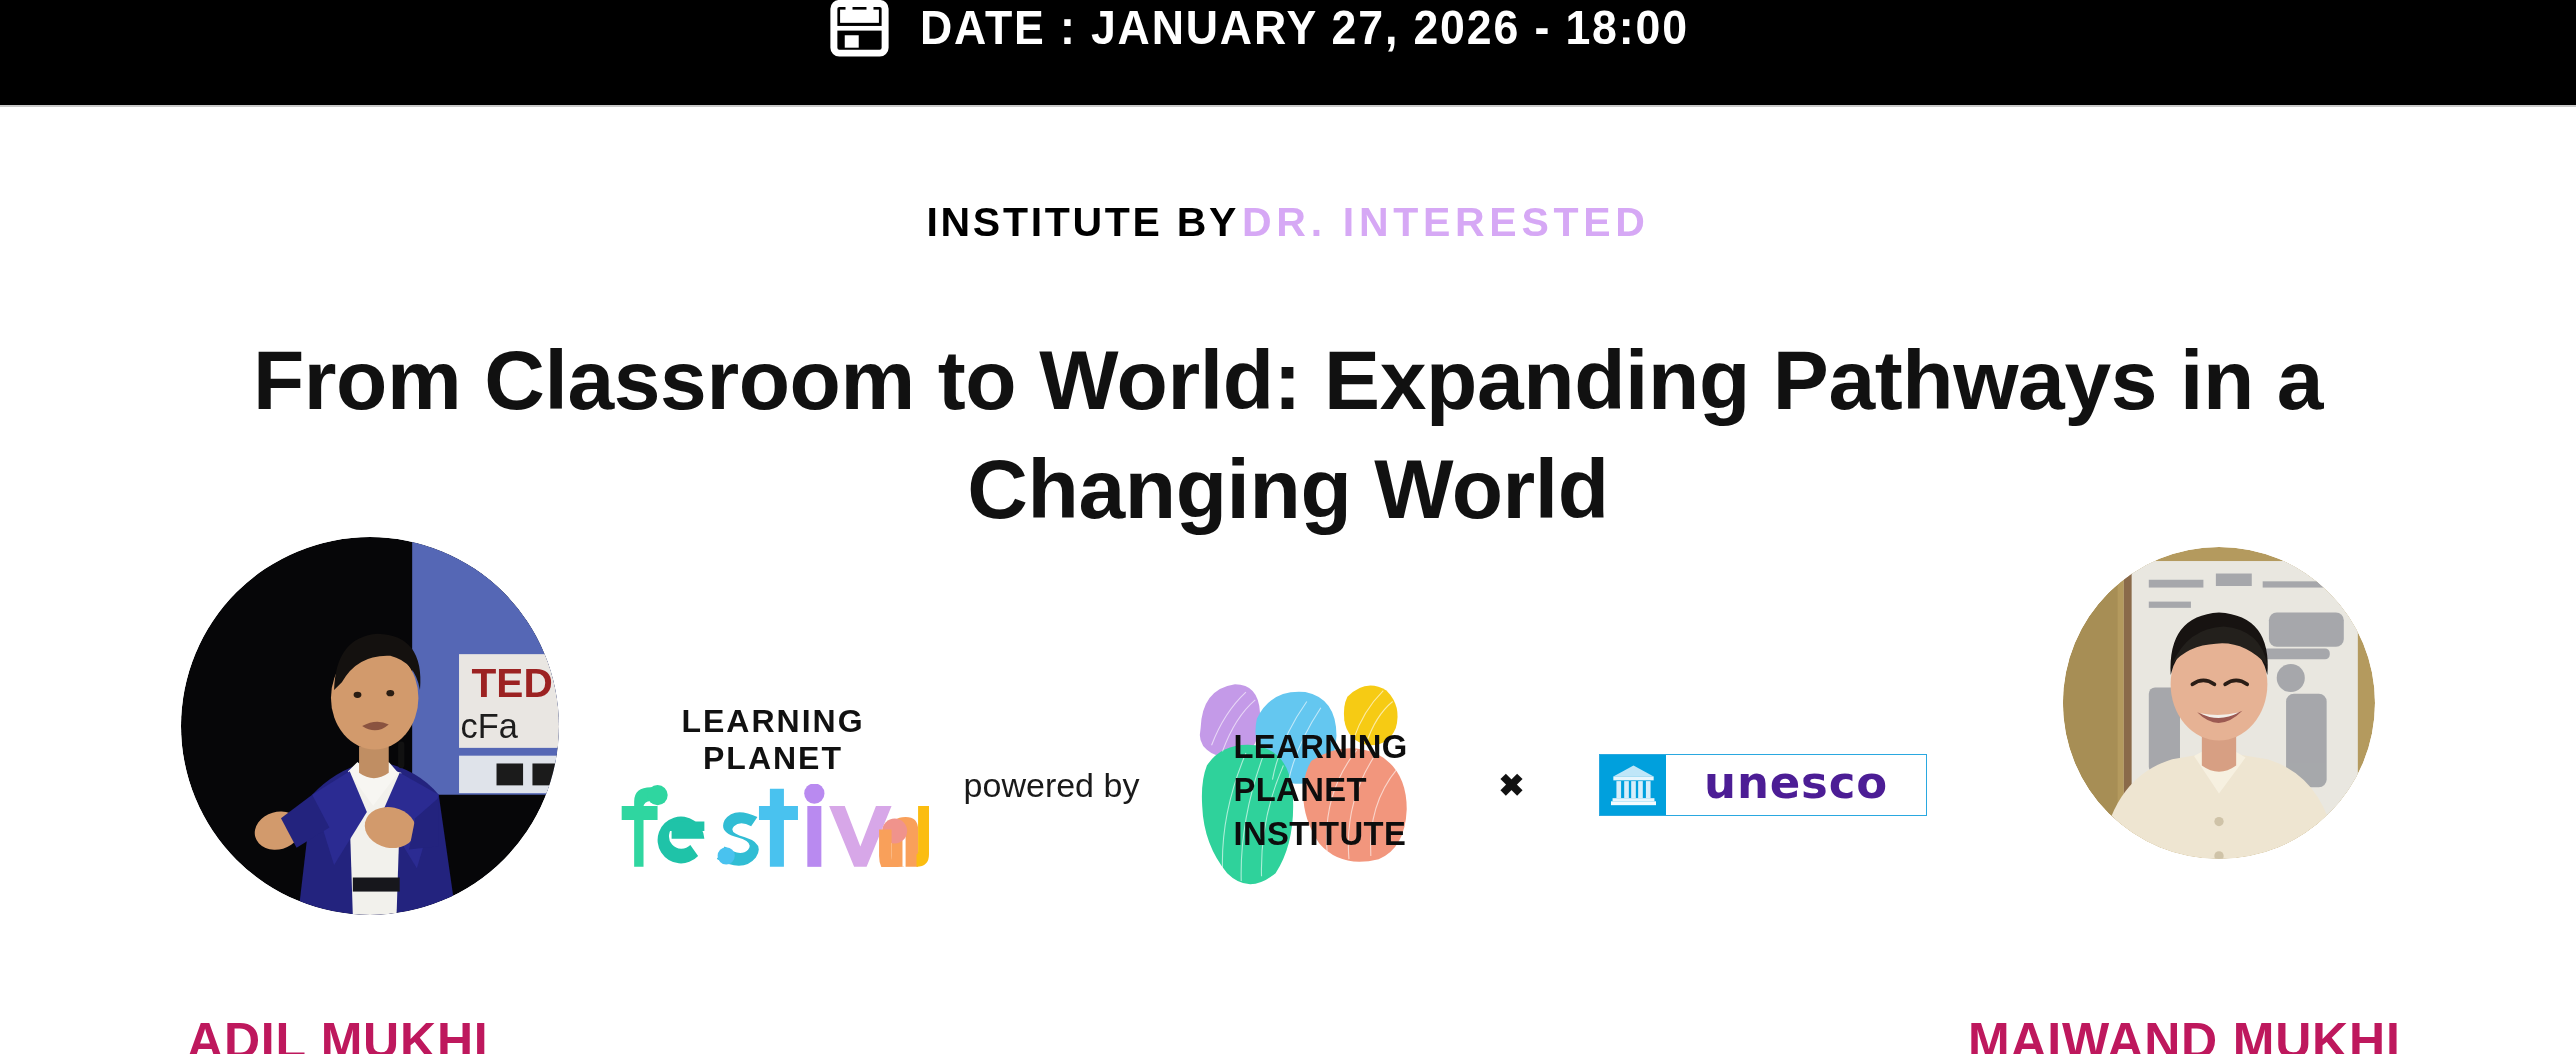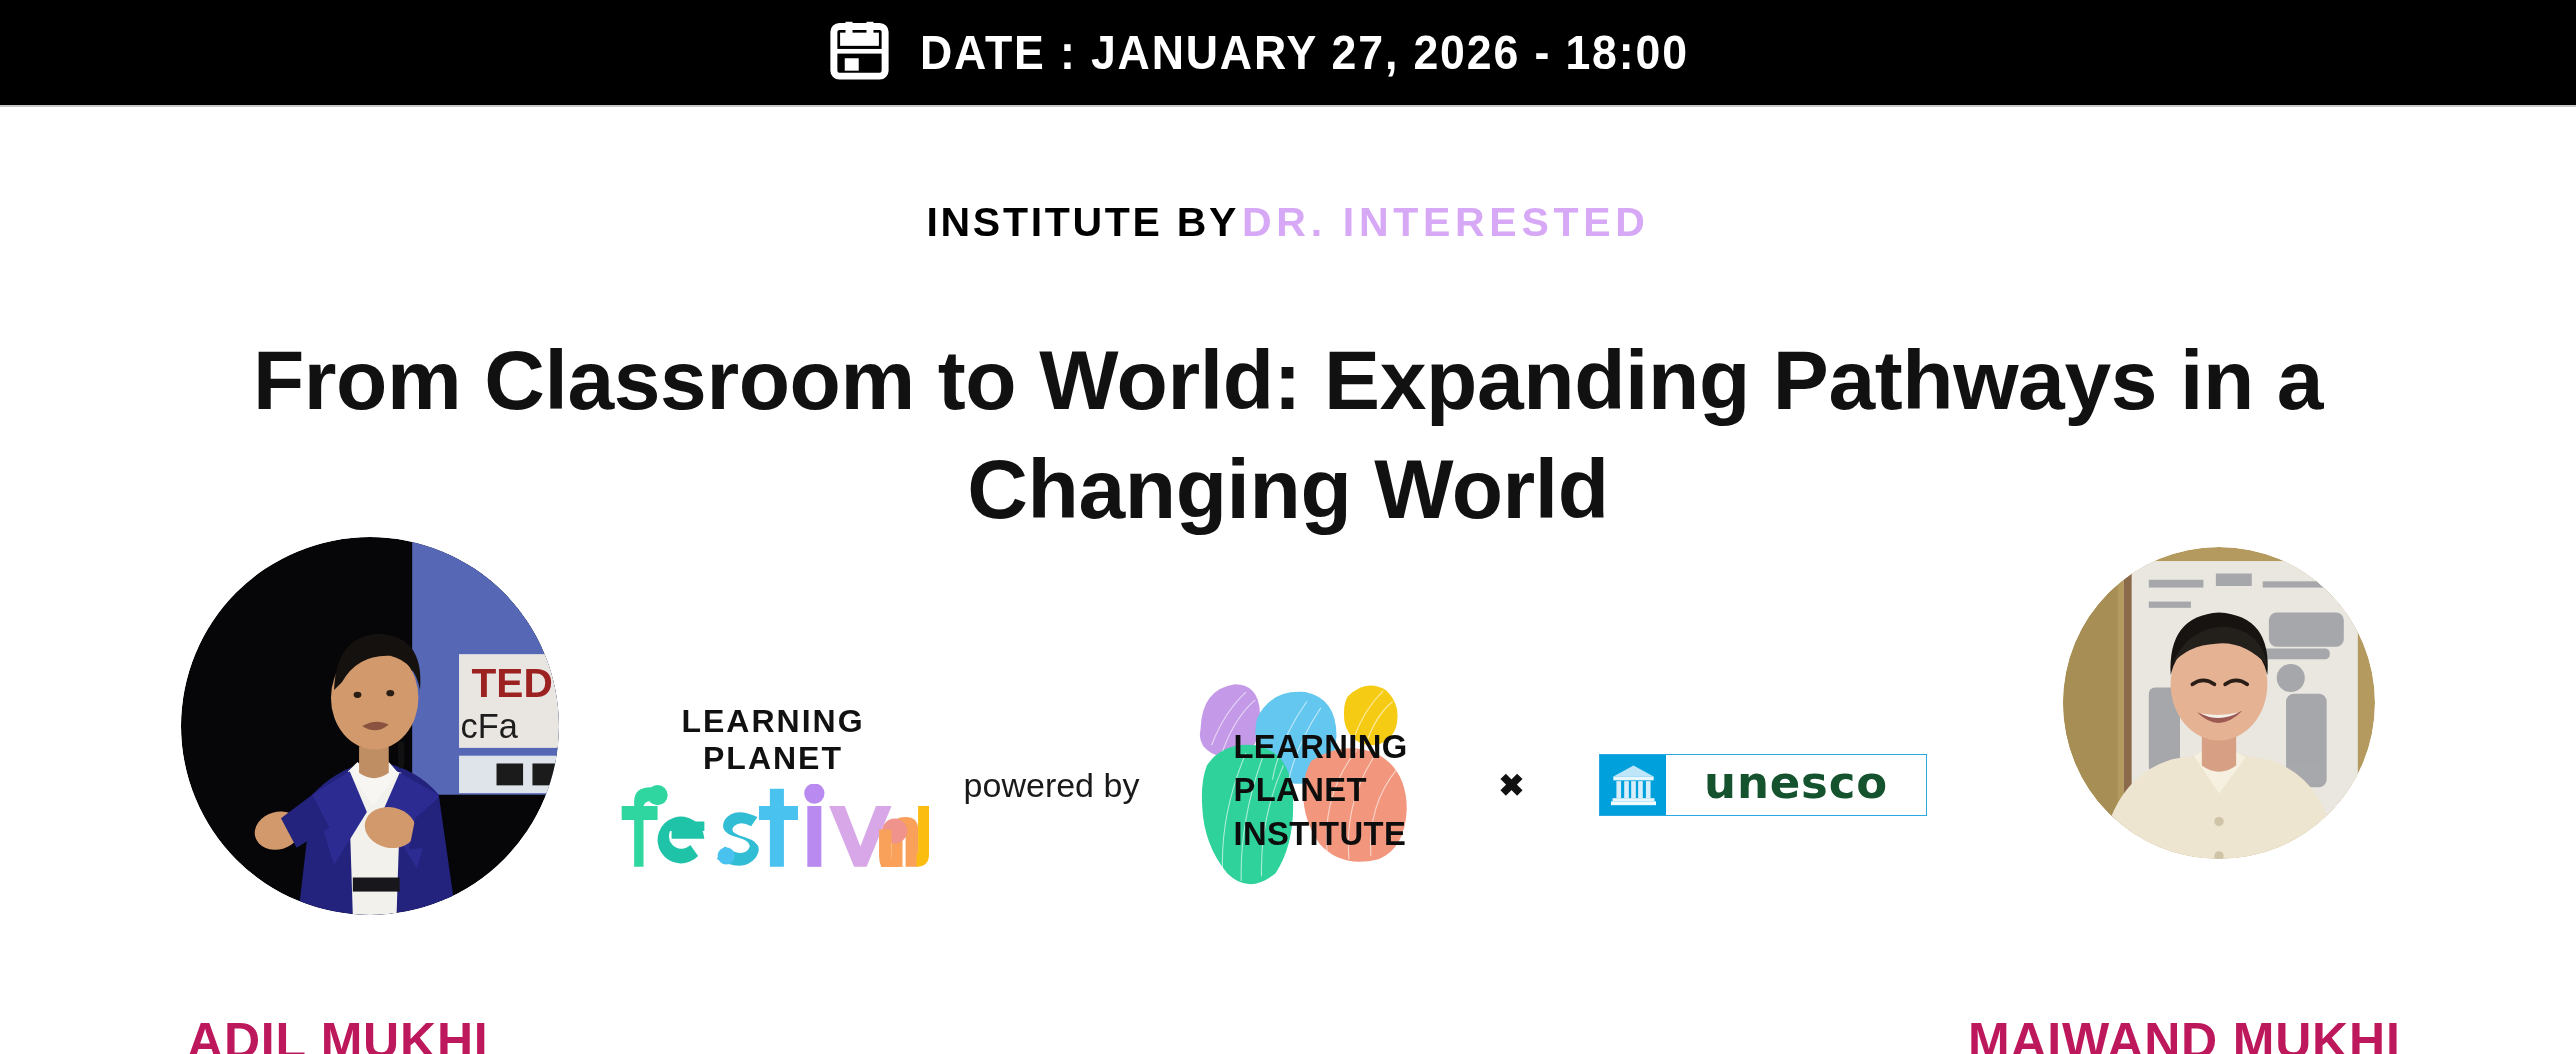--- a/index.html
+++ b/index.html
@@ -9,21 +9,21 @@
     width:2576px; height:1054px;
     font-family:"Liberation Sans", sans-serif;
     overflow:hidden; position:relative;
   }
 
   
   .date-bar {
     position:absolute; left:0; top:0;
     width:2576px; height:107px;
     background:#000000;
-    display:flex; align-items:center; justify-content:center;
+    display:flex; justify-content:center;
     gap:31px;
     border-bottom:2.3px solid #c9c9c9;
     text-decoration:underline;
   }
   .cal-icon { width:59px; height:61px; display:block; flex:0 0 auto; margin-top:-3.1px; }
   .date-text {
     color:#ffffff;
     font-family:"Liberation Sans Narrow","Liberation Sans", sans-serif;
     font-size:48px; font-weight:bold;
     letter-spacing:2px; white-space:nowrap;
@@ -102,21 +102,21 @@
     flex:0 0 auto; width:328px; height:62px;
     display:flex; border:1.6px solid #2aa8e0; background:#ffffff;
   }
   .unesco-mark {
     width:66px; height:100%; background:#00a0dd;
     display:flex; align-items:center; justify-content:center; flex:0 0 auto;
   }
   .unesco-mark svg { width:45px; height:42px; display:block; }
   .unesco-word {
     flex:1 1 auto; display:flex; align-items:center; justify-content:center;
-    color:#14532d; font-family:"DejaVu Sans", sans-serif;
+    color:#4c1d95; font-family:"DejaVu Sans", sans-serif;
     font-size:45px; font-weight:bold; letter-spacing:0.8px;
     padding-bottom:4.7px;
   }
 </style>
 </head>
 <body>
 
 <div class="date-bar">
   <svg class="cal-icon" viewBox="0 0 76 78">
     <rect x="5" y="8" width="66" height="64" rx="7" ry="7" fill="none" stroke="#ffffff" stroke-width="9"></rect>

